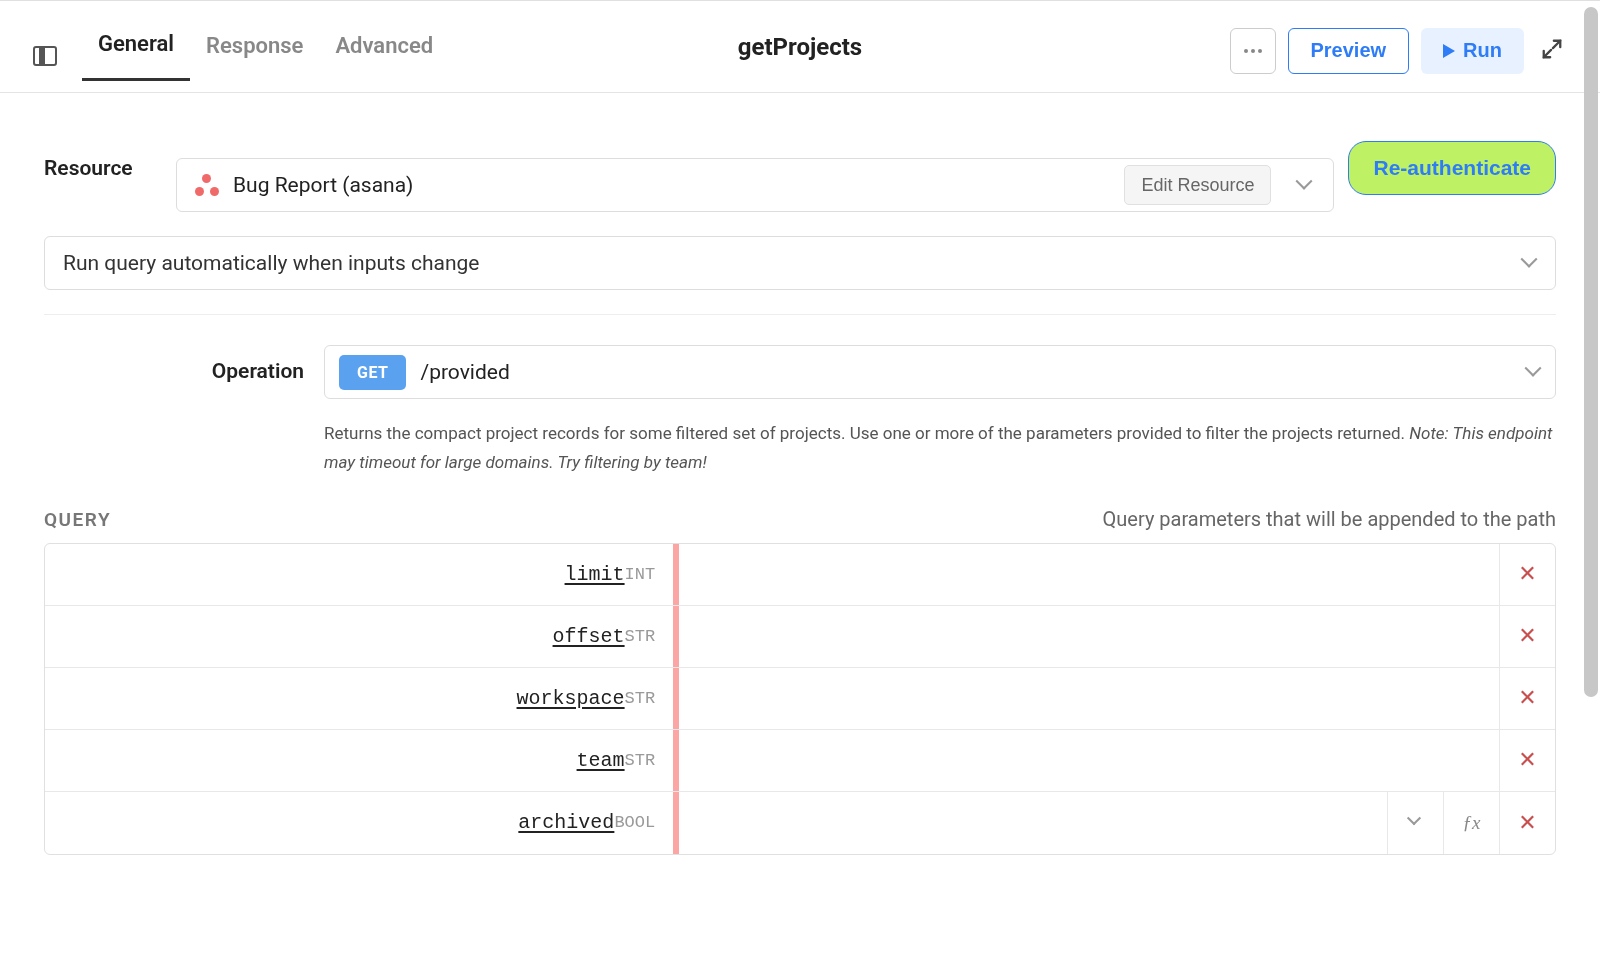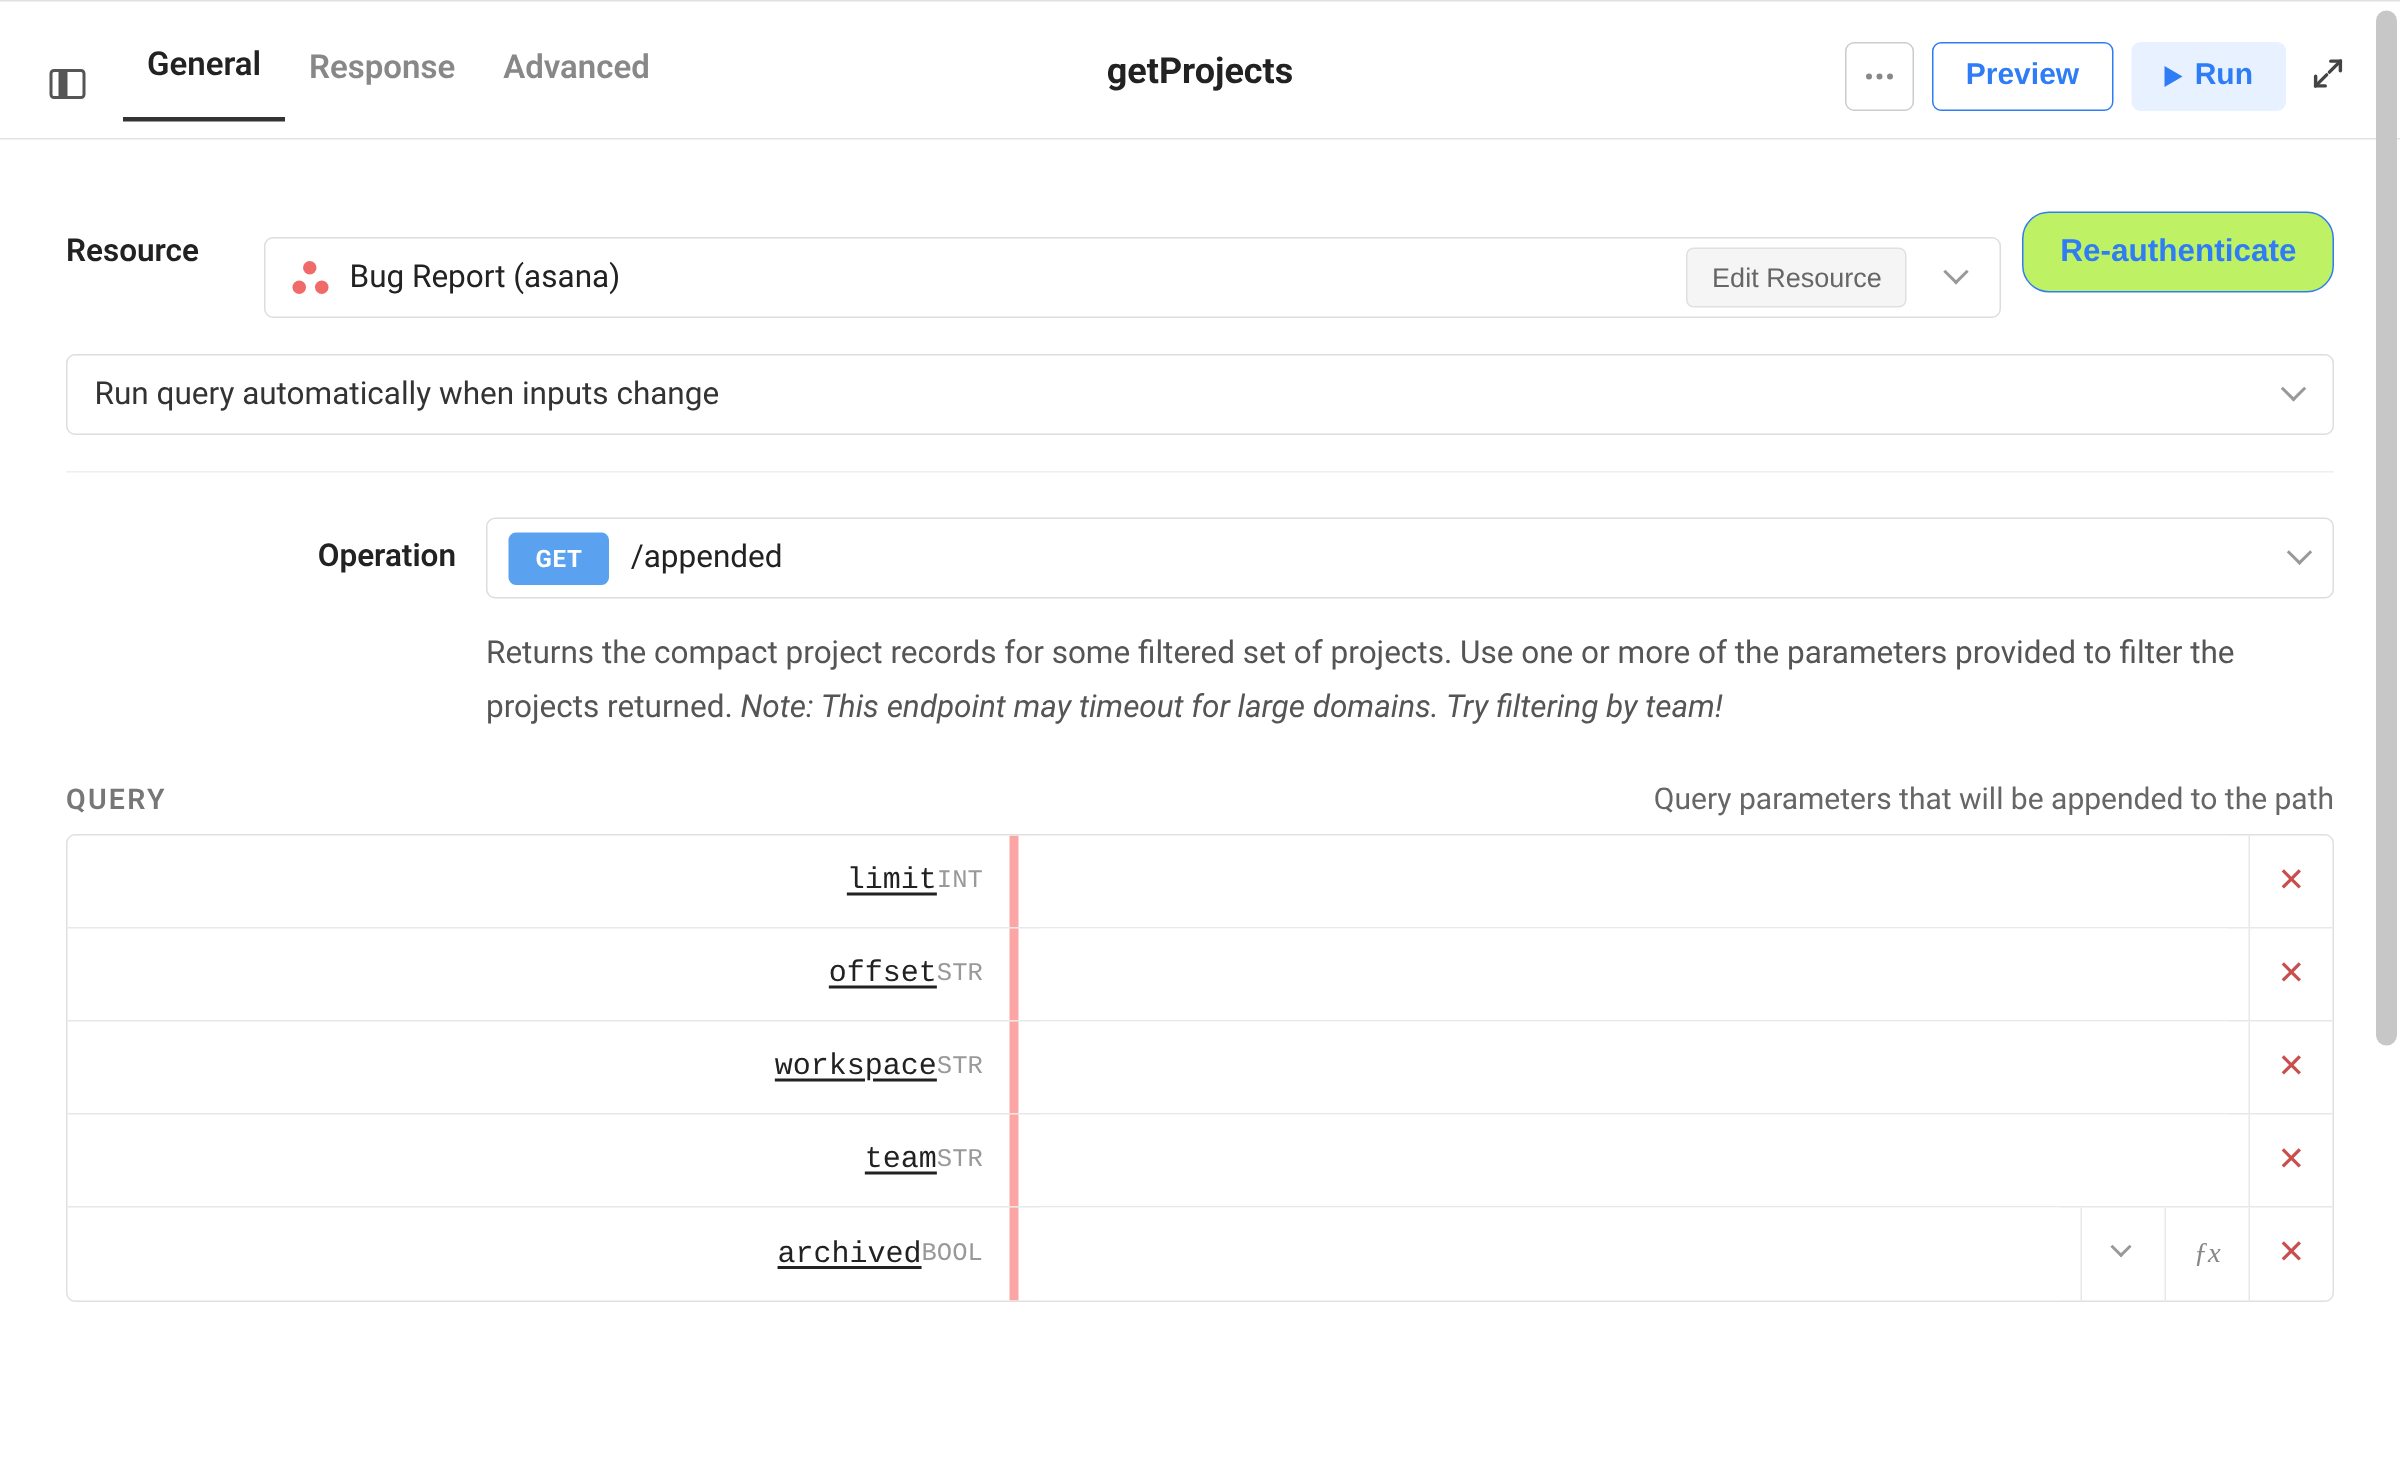--- a/index.html
+++ b/index.html
@@ -239,21 +239,21 @@
       letter-spacing: 0.5px;
       border-radius: 5px;
       padding: 8px 18px;
     }
     .op-path { font-size: 21px; color: #222; flex: 1; }
     .op-chevron { color: #999; }
 
     .op-desc-row { display: flex; margin-top: 20px; margin-bottom: 30px; }
     .op-desc {
       margin-left: 280px;
-      font-size: 21px;
+      font-size: 17px;
       line-height: 1.7;
       color: #555;
     }
     .op-desc em { font-style: italic; color: #555; }
 
     
     .query-head {
       display: flex; justify-content: space-between; align-items: flex-end;
       margin-bottom: 12px;
     }
@@ -411,21 +411,21 @@
       <span>Run query automatically when inputs change</span>
       <span class="chev chev-down" style="color:#999"></span>
     </div>
 
     <hr class="section-divider">
 
     <div class="op-row">
       <div class="op-label">Operation</div>
       <div class="op-select">
         <span class="method-badge">GET</span>
-        <span class="op-path">/appended</span>
+        <span class="op-path">/provided</span>
         <span class="op-chevron chev chev-down"></span>
       </div>
     </div>
 
     <div class="op-desc-row">
       <div class="op-desc">
         <span>Returns the compact project records for some filtered set of projects. Use one or more of the parameters provided to filter the projects returned. </span><em>Note: This endpoint may timeout for large domains. Try filtering by team!</em>
       </div>
     </div>
 

